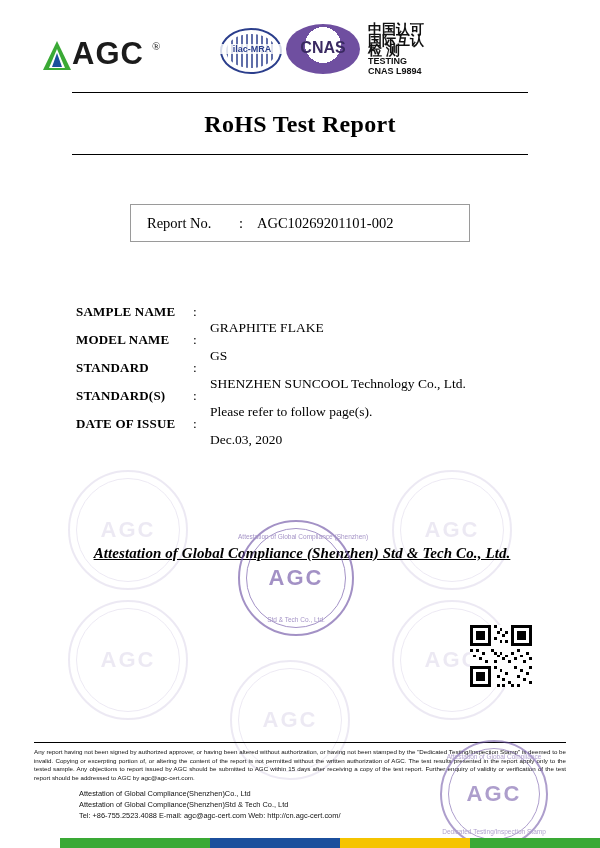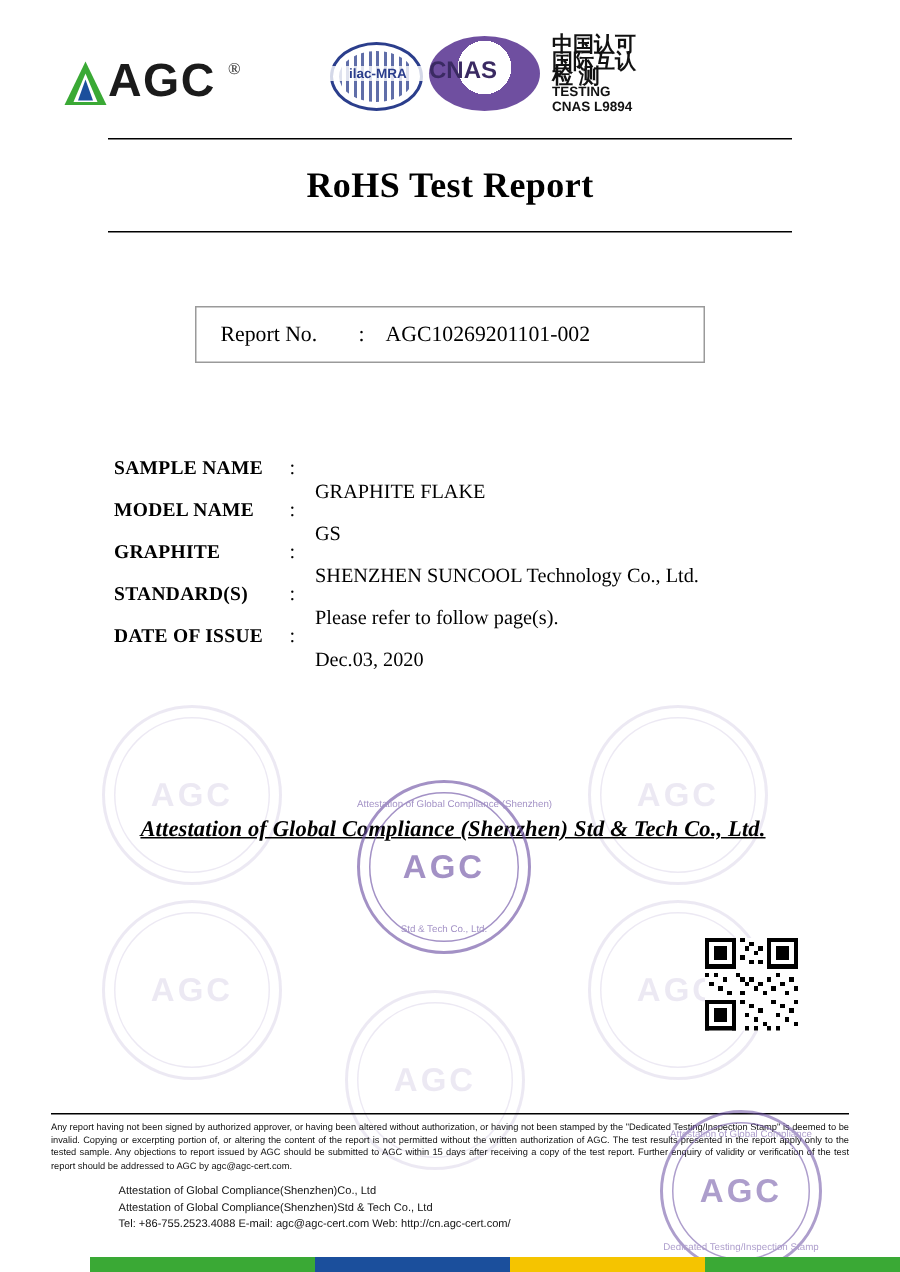--- a/index.html
+++ b/index.html
@@ -116,21 +116,21 @@
     width: 74px;
     height: 50px;
     border-radius: 50%;
     background: radial-gradient(circle at 50% 42%, #ffffff 0 38%, #6f4fa0 38% 100%);
   }
   .cnas-logo .word {
     position: absolute;
     left: 0;
     top: 15px;
     width: 74px;
-    text-align: left;
+    text-align: center;
     font-family: "Liberation Sans", sans-serif;
     font-weight: bold;
     font-size: 16px;
     color: #3a2a62;
   }
 
   .cnas-text {
     position: absolute;
     left: 368px;
     top: 10px;
@@ -406,21 +406,21 @@
       <span class="v">GRAPHITE  FLAKE</span>
     </div>
 
     <div class="field-row">
       <span class="k">MODEL NAME</span>
       <span class="c">:</span>
       <span class="v">GS</span>
     </div>
 
     <div class="field-row">
-      <span class="k">GRAPHITE</span>
+      <span class="k">STANDARD</span>
       <span class="c">:</span>
       <span class="v">SHENZHEN  SUNCOOL  Technology Co., Ltd.</span>
     </div>
 
     <div class="field-row">
       <span class="k">STANDARD(S)</span>
       <span class="c">:</span>
       <span class="v">Please refer to follow page(s).</span>
     </div>
 

